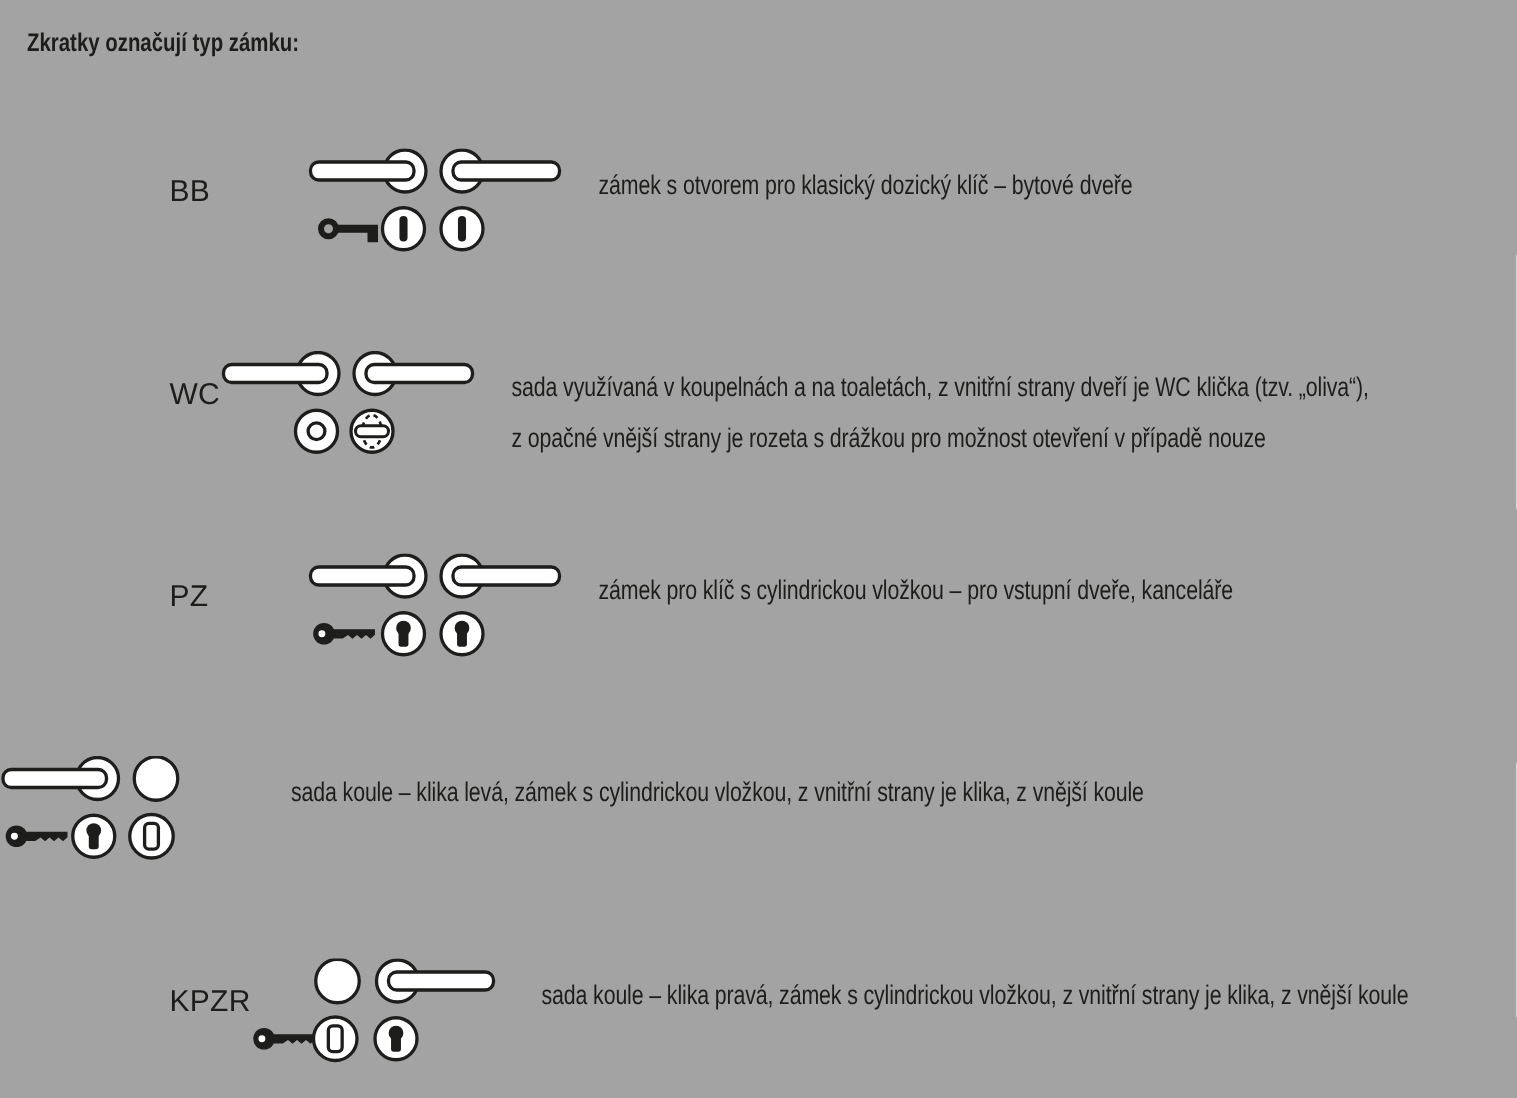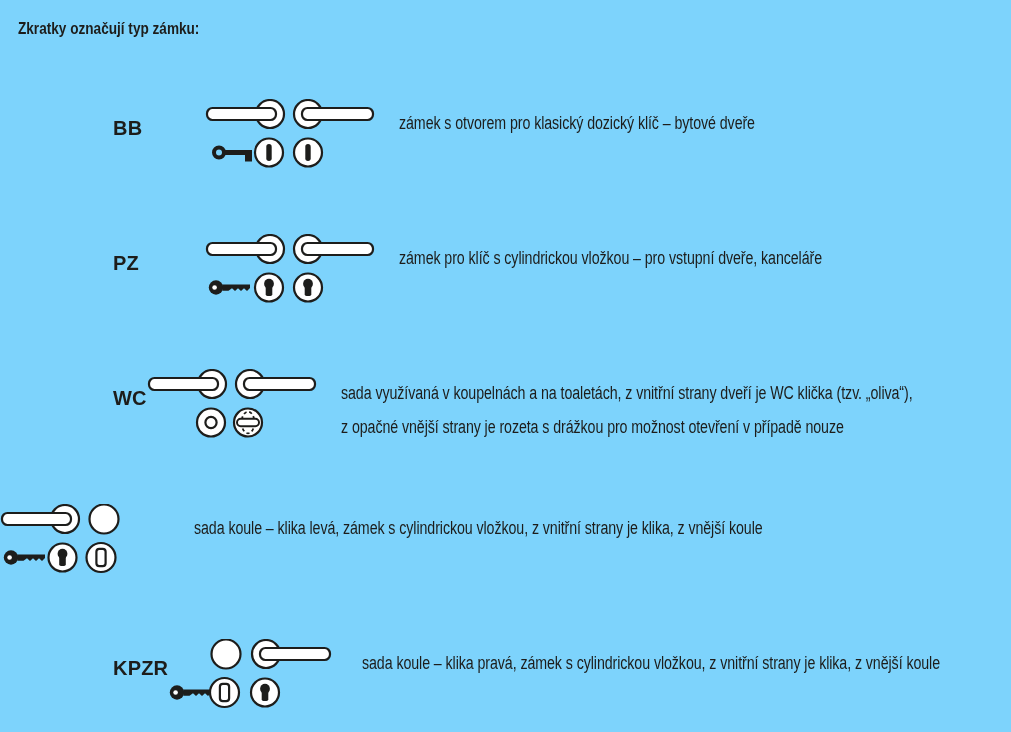--- a/index.html
+++ b/index.html
@@ -1,19 +1,19 @@
 <!DOCTYPE html>
 <html><head>
 <meta charset="utf-8">
 <style>
   html,body{margin:0;padding:0;background:#fff;}
   .page{
     position:relative;
     width:1011px;height:732px;
-    background:#7dd3fc;
+    background:#a3a3a3;
     color:#1d1d1b;
     font-family:"Liberation Sans", sans-serif;
     overflow:hidden;
   }
   .title{
     margin:19px 0 0 18px;
     font-size:17px;
     font-weight:bold;
     line-height:19px;
     white-space:nowrap;
@@ -26,21 +26,21 @@
     height:135px;
     align-items:stretch;
   }
   .code{
     margin-left:113px;
     width:92px;
     display:flex;
     align-items:center;
     position:relative;
     top:-5px;
-    font-weight:bold;
+    font-weight:normal;
     font-size:20px;
     letter-spacing:0.2px;
   }
   .iconcol{
     width:180px;
     display:flex;
     align-items:center;
   }
   .iconcol svg{display:block;}
   .desc{
@@ -87,20 +87,49 @@
               <rect x="100.3" y="45" width="5.4" height="17" rx="2.7" fill="#1d1d1b"></rect>
             </g>
           </svg>
         </div>
     <div class="desc">
           <div class="desc-line">zámek s otvorem pro klasický dozický klíč – bytové dveře</div>
         </div>
   </div>
 
   <div class="row">
+    <div class="code">WC</div>
+    <div class="iconcol">
+          <svg width="180" height="70" viewBox="0 0 180 70">
+            <g>
+              <circle cx="65" cy="15" r="14" fill="#fff" stroke="#1d1d1b" stroke-width="2.2"></circle>
+              <rect x="2" y="9" width="69" height="12" rx="5.5" fill="#fff" stroke="#1d1d1b" stroke-width="2.2"></rect>
+            </g>
+            <g>
+              <circle cx="103" cy="15" r="14" fill="#fff" stroke="#1d1d1b" stroke-width="2.2"></circle>
+              <rect x="97" y="9" width="71" height="12" rx="5.5" fill="#fff" stroke="#1d1d1b" stroke-width="2.2"></rect>
+            </g>
+            <g>
+              <circle cx="64" cy="53.5" r="14" fill="#fff" stroke="#1d1d1b" stroke-width="2.2"></circle>
+              <circle cx="64" cy="53.5" r="5.6" fill="#fff" stroke="#1d1d1b" stroke-width="2.2"></circle>
+            </g>
+            <g>
+              <circle cx="101" cy="53.5" r="14" fill="#fff" stroke="#1d1d1b" stroke-width="2.2"></circle>
+              <ellipse cx="101" cy="53.5" rx="6.4" ry="10.8" fill="none" stroke="#1d1d1b" stroke-width="1.8" stroke-dasharray="3.2 2.8"></ellipse>
+              <rect x="90" y="49.8" width="22" height="7.4" rx="3.7" fill="#fff" stroke="#1d1d1b" stroke-width="2"></rect>
+            </g>
+          </svg>
+        </div>
+    <div class="desc">
+          <div class="desc-line">sada využívaná v koupelnách a na toaletách, z vnitřní strany dveří je WC klička (tzv. „oliva“),</div>
+          <div class="desc-line">z opačné vnější strany je rozeta s drážkou pro možnost otevření v případě nouze</div>
+        </div>
+  </div>
+
+  <div class="row">
     <div class="code">PZ</div>
     <div class="iconcol">
           <svg width="180" height="70" viewBox="0 0 180 70">
             <g>
               <circle cx="65" cy="15" r="14" fill="#fff" stroke="#1d1d1b" stroke-width="2.2"></circle>
               <rect x="2" y="9" width="69" height="12" rx="5.5" fill="#fff" stroke="#1d1d1b" stroke-width="2.2"></rect>
             </g>
             <g>
               <circle cx="103" cy="15" r="14" fill="#fff" stroke="#1d1d1b" stroke-width="2.2"></circle>
               <rect x="97" y="9" width="71" height="12" rx="5.5" fill="#fff" stroke="#1d1d1b" stroke-width="2.2"></rect>
@@ -121,49 +150,20 @@
               <rect x="99.7" y="50.5" width="6.6" height="11.6" rx="1.8" fill="#1d1d1b"></rect>
             </g>
           </svg>
         </div>
     <div class="desc">
           <div class="desc-line">zámek pro klíč s cylindrickou vložkou – pro vstupní dveře, kanceláře</div>
         </div>
   </div>
 
   <div class="row">
-    <div class="code">WC</div>
-    <div class="iconcol">
-          <svg width="180" height="70" viewBox="0 0 180 70">
-            <g>
-              <circle cx="65" cy="15" r="14" fill="#fff" stroke="#1d1d1b" stroke-width="2.2"></circle>
-              <rect x="2" y="9" width="69" height="12" rx="5.5" fill="#fff" stroke="#1d1d1b" stroke-width="2.2"></rect>
-            </g>
-            <g>
-              <circle cx="103" cy="15" r="14" fill="#fff" stroke="#1d1d1b" stroke-width="2.2"></circle>
-              <rect x="97" y="9" width="71" height="12" rx="5.5" fill="#fff" stroke="#1d1d1b" stroke-width="2.2"></rect>
-            </g>
-            <g>
-              <circle cx="64" cy="53.5" r="14" fill="#fff" stroke="#1d1d1b" stroke-width="2.2"></circle>
-              <circle cx="64" cy="53.5" r="5.6" fill="#fff" stroke="#1d1d1b" stroke-width="2.2"></circle>
-            </g>
-            <g>
-              <circle cx="101" cy="53.5" r="14" fill="#fff" stroke="#1d1d1b" stroke-width="2.2"></circle>
-              <ellipse cx="101" cy="53.5" rx="6.4" ry="10.8" fill="none" stroke="#1d1d1b" stroke-width="1.8" stroke-dasharray="3.2 2.8"></ellipse>
-              <rect x="90" y="49.8" width="22" height="7.4" rx="3.7" fill="#fff" stroke="#1d1d1b" stroke-width="2"></rect>
-            </g>
-          </svg>
-        </div>
-    <div class="desc">
-          <div class="desc-line">sada využívaná v koupelnách a na toaletách, z vnitřní strany dveří je WC klička (tzv. „oliva“),</div>
-          <div class="desc-line">z opačné vnější strany je rozeta s drážkou pro možnost otevření v případě nouze</div>
-        </div>
-  </div>
-
-  <div class="row">
     <div class="iconcol">
           <svg width="180" height="70" viewBox="0 0 180 70">
             <g>
               <circle cx="65" cy="15" r="14" fill="#fff" stroke="#1d1d1b" stroke-width="2.2"></circle>
               <rect x="2" y="9" width="69" height="12" rx="5.5" fill="#fff" stroke="#1d1d1b" stroke-width="2.2"></rect>
             </g>
             <g>
               <circle cx="104" cy="15" r="14.5" fill="#fff" stroke="#1d1d1b" stroke-width="2.2"></circle>
             </g>
             <g>

